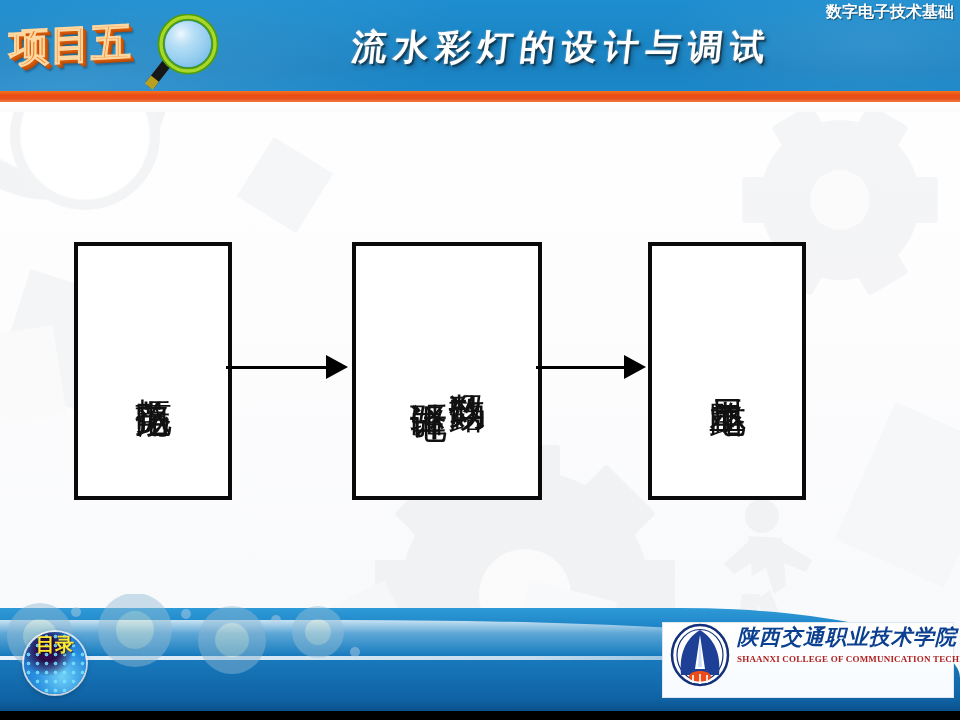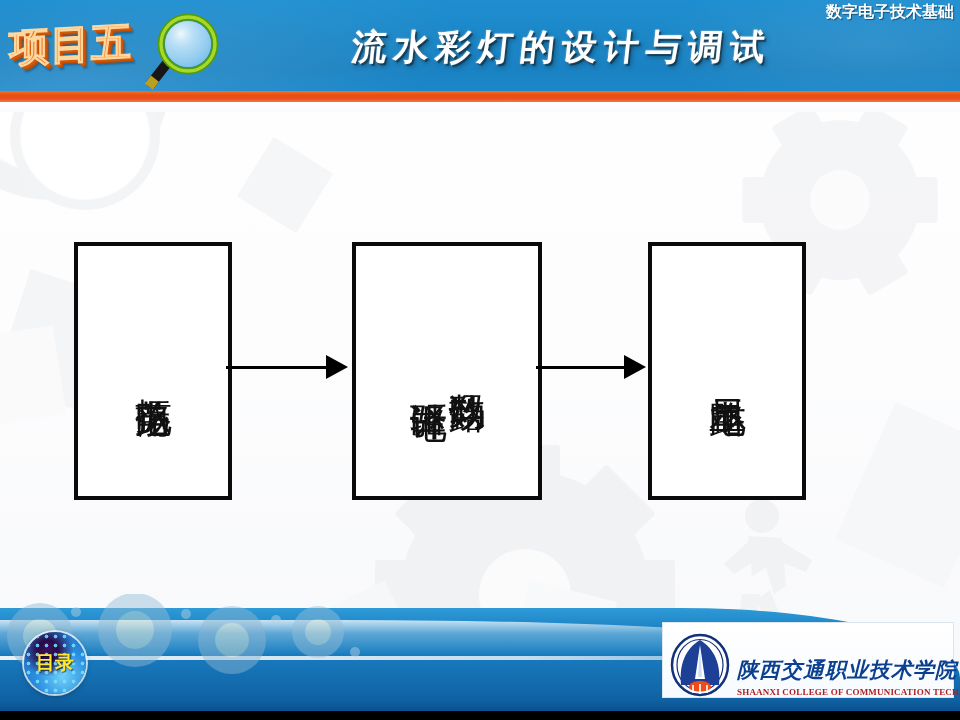--- a/index.html
+++ b/index.html
@@ -105,32 +105,32 @@
   .foot-shine{position:absolute;left:0;bottom:60px;width:960px;height:4px;
     background:linear-gradient(90deg,rgba(255,255,255,.9) 0%,rgba(255,255,255,.75) 55%,rgba(255,255,255,.2) 100%);}
   .foot-black{position:absolute;left:0;bottom:0;width:960px;height:9px;background:#000;}
   .gear-strip{position:absolute;left:0;bottom:34px;width:420px;height:92px;opacity:.85;}
 
   .toc{position:absolute;left:24px;bottom:26px;width:62px;height:62px;border-radius:50%;
     background:
       radial-gradient(circle at 38% 30%, #3b0f5e 0%, #2a0b48 18%, rgba(42,11,72,0) 45%),
       radial-gradient(circle at 62% 72%, #6fd0f7 0%, #2a8fe0 45%, #1b5fc0 100%);
     box-shadow:0 0 0 2px rgba(255,255,255,.75), 0 2px 6px rgba(0,0,0,.35);
-    display:flex;align-items:center;justify-content:center;overflow:hidden;}
+    display:flex;justify-content:center;overflow:hidden;}
   .toc .dots{position:absolute;left:0;top:0;width:100%;height:100%;
     background-image:radial-gradient(circle, rgba(120,225,255,.85) 1.6px, rgba(0,0,0,0) 2.2px);
     background-size:9px 9px;}
   .toc span{position:relative;
     font-family:"DejaVu Sans","Liberation Sans",sans-serif;
     font-size:19px;font-weight:bold;color:#ffe82e;letter-spacing:0px;
     text-shadow:1px 1px 1px rgba(0,0,0,.6);white-space:nowrap;}
 
   .school-logo{position:absolute;right:6px;bottom:22px;width:292px;height:76px;
     background:linear-gradient(180deg,#ffffff 0%,#f7fbff 100%);
-    border:1px solid #dce6f0;display:flex;align-items:flex-end;padding-left:6px;box-sizing:border-box;}
+    border:1px solid #dce6f0;display:flex;align-items:flex-start;padding-left:6px;box-sizing:border-box;}
   .logo-mark{width:62px;height:64px;flex:0 0 auto;}
   .logo-text{display:flex;flex-direction:column;justify-content:center;margin-left:6px;}
   .logo-cn{font-family:"DejaVu Sans","Liberation Sans",sans-serif;
     font-size:21px;font-weight:bold;color:#0b3f8f;letter-spacing:1px;white-space:nowrap;
     font-style:italic;}
   .logo-en{font-family:"Liberation Serif","DejaVu Serif",serif;
     font-size:9px;font-weight:bold;color:#b02020;letter-spacing:.2px;white-space:nowrap;margin-top:3px;}
 </style>
 </head>
 <body>

